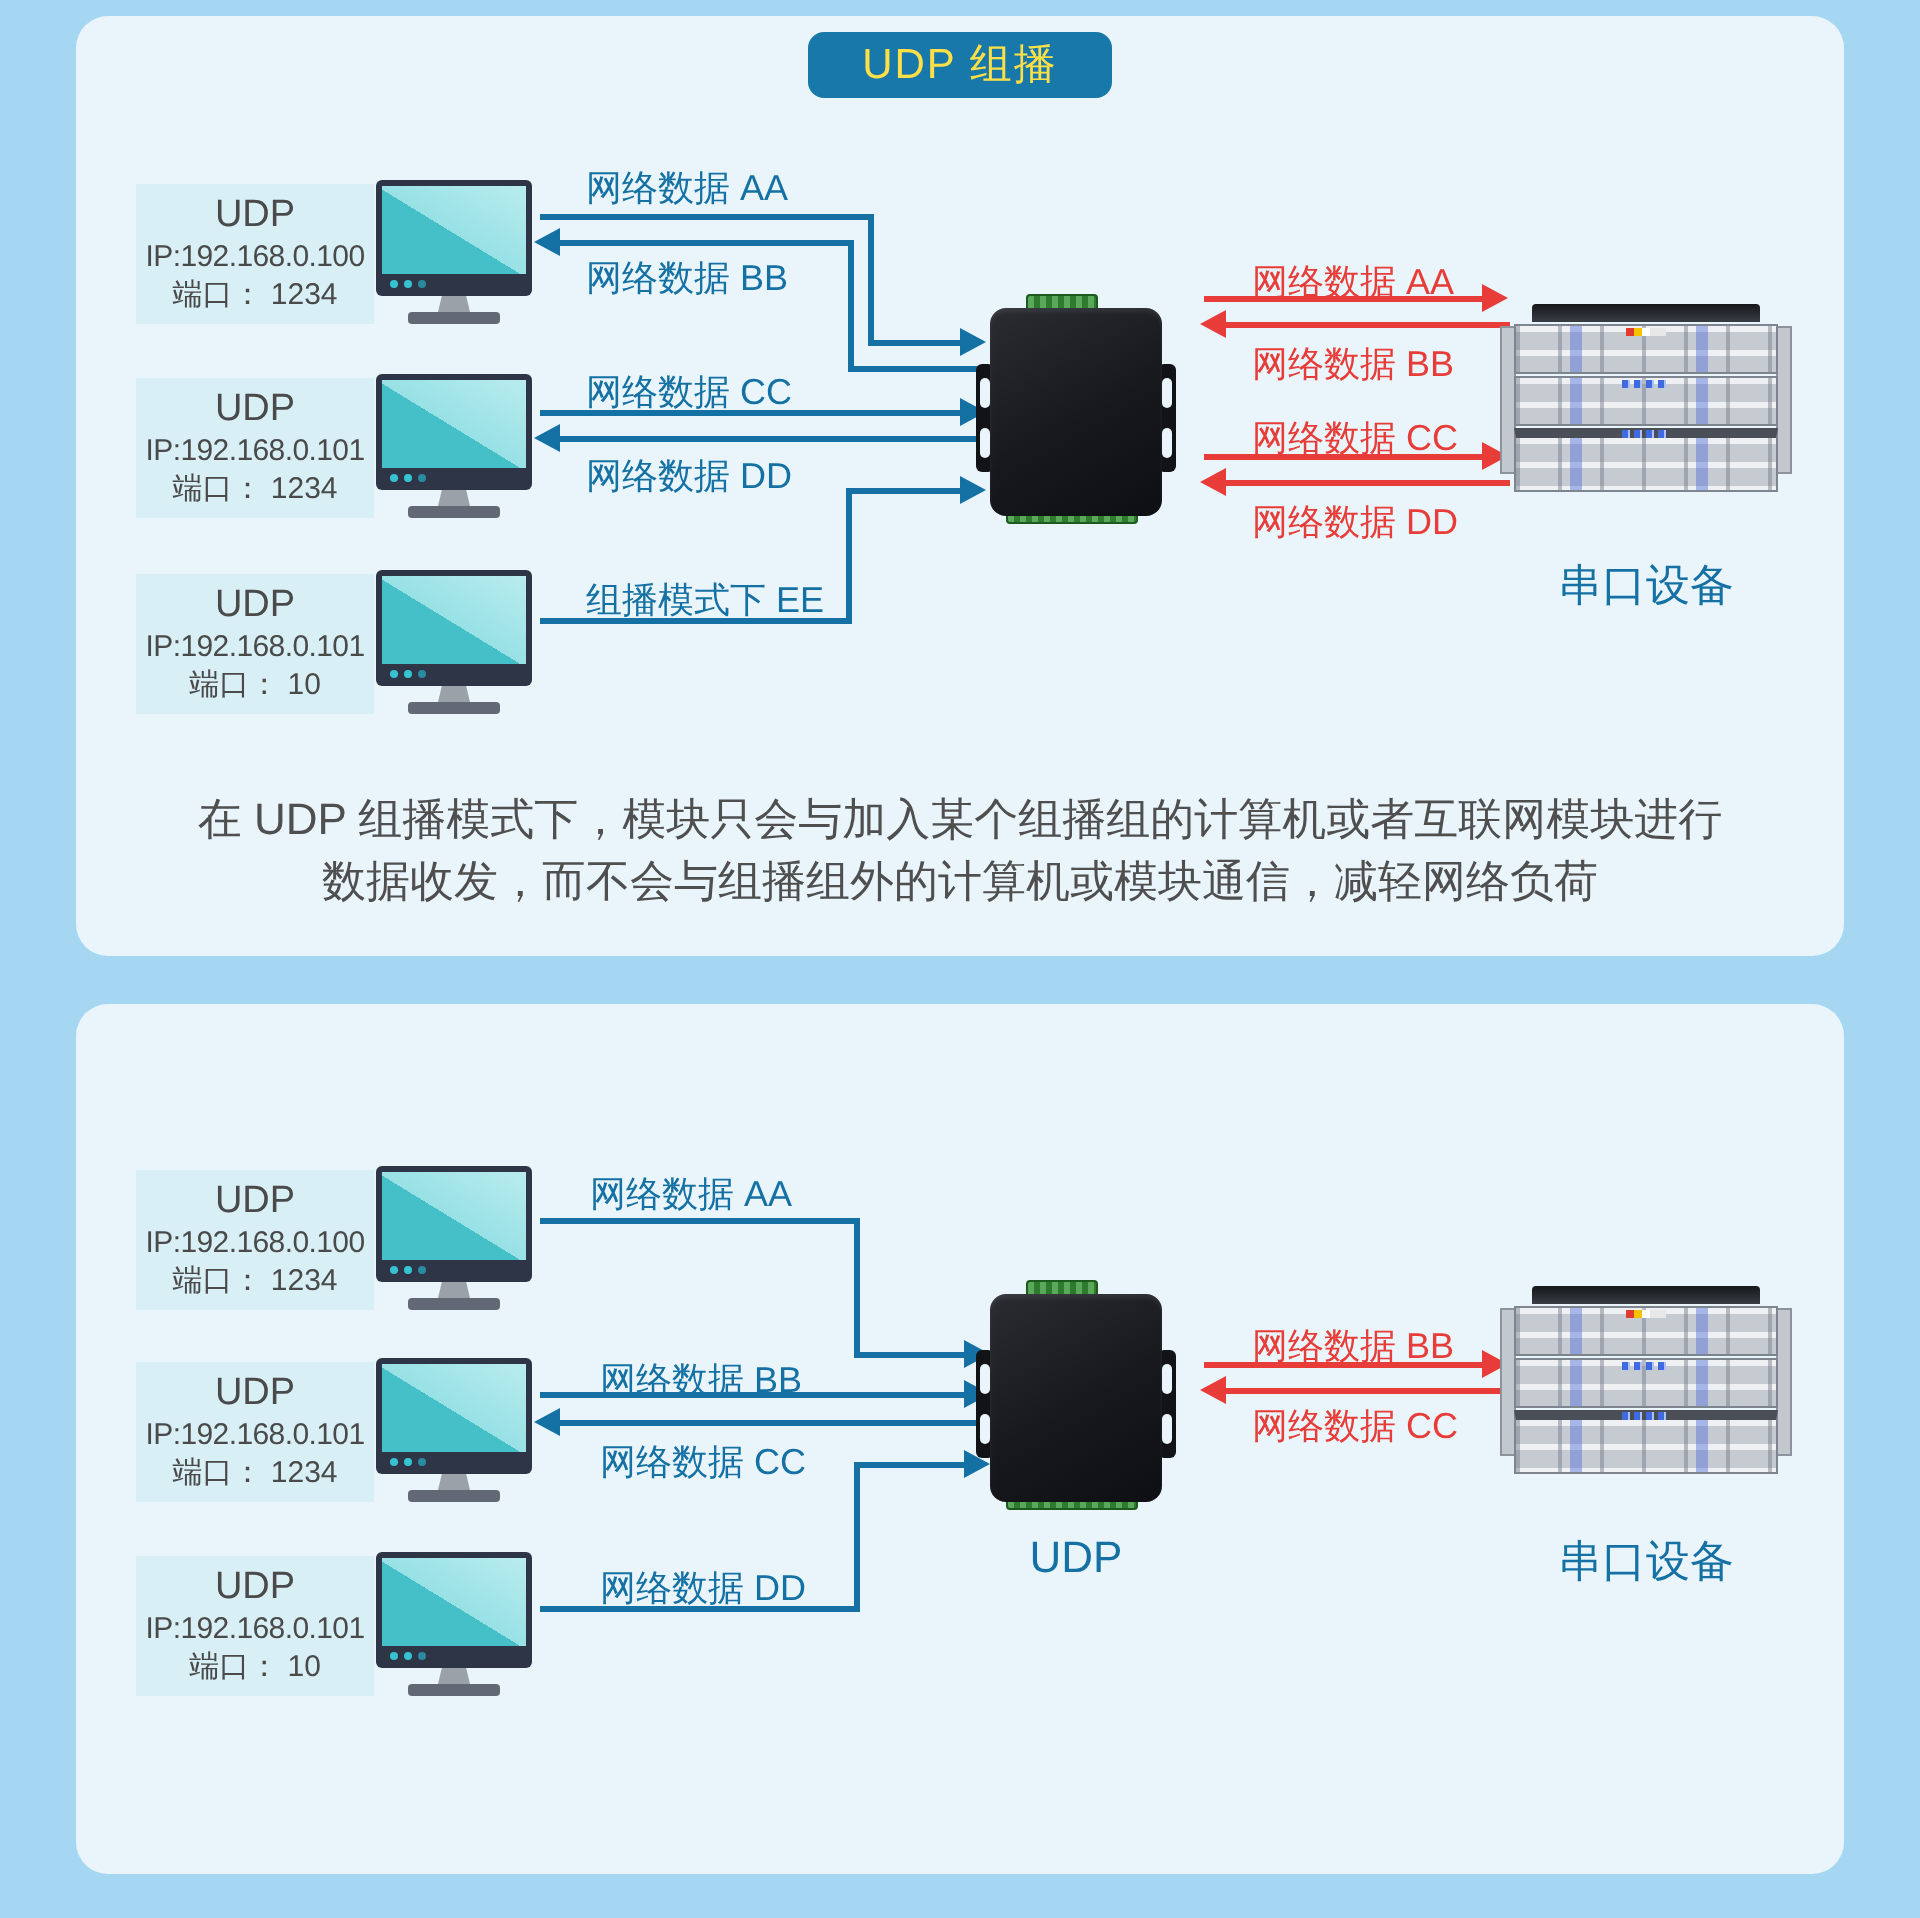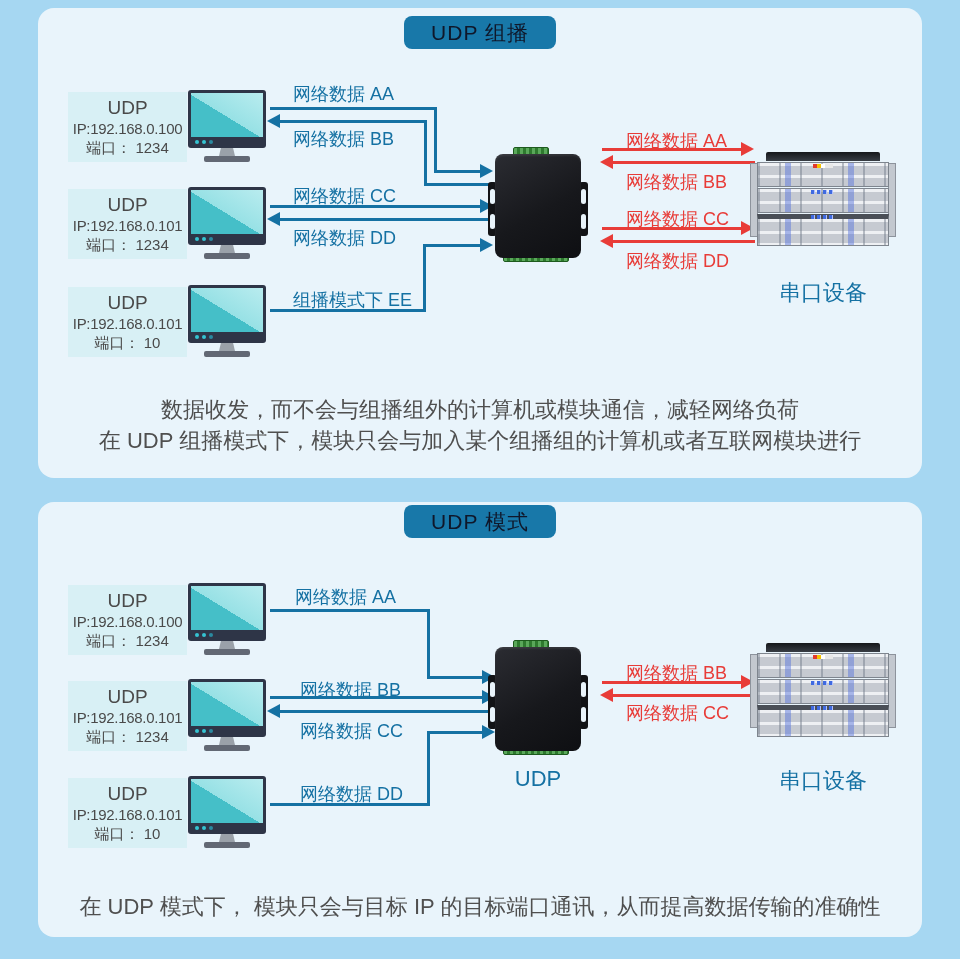--- a/index.html
+++ b/index.html
@@ -1,19 +1,19 @@
 <!DOCTYPE html>
 <html><head>
 <meta charset="utf-8">
 <style>
   html,body{margin:0;padding:0;}
   body{font-family:"Liberation Sans","DejaVu Sans",sans-serif;}
   .page{position:relative;width:960px;height:959px;background:#a6d7f2;overflow:hidden;}
   .panel{position:absolute;left:38px;width:884px;background:#e9f4fb;border-radius:16px;}
-  .sec-title{position:absolute;width:152px;height:33px;background:#1878a9;color:#0f172a;
+  .sec-title{position:absolute;width:152px;height:33px;background:#1878a9;color:#fde047;
     font-size:21px;line-height:33px;text-align:center;border-radius:8px;letter-spacing:1px;}
   
   .pc-box{position:absolute;width:119px;background:#d8f0f5;color:#4a4a4a;text-align:center;padding:4px 0 5px;}
   .pc-name{font-size:19px;line-height:23px;}
   .pc-ip{font-size:15px;line-height:19px;letter-spacing:-0.3px;}
   .pc-port{font-size:15px;line-height:19px;}
   .monitor{position:absolute;width:78px;height:72px;}
   .mon-frame{position:relative;width:78px;height:58px;background:#2e3547;border-radius:3px;
     padding:3px;box-sizing:border-box;}
   .mon-glass{width:100%;height:44px;background:linear-gradient(to top right,#45bfc8 48%,#97e1e5 48%,#b9ecef 100%);}
@@ -174,26 +174,25 @@
     <div class="rack-unit u2">
         <div class="leds"></div>
       </div>
     <div class="rack-unit u3">
         <div class="leds"></div>
       </div>
   </div>
   <div class="dev-label" style="left:771px;top:278px;width:104px;">串口设备</div>
 
   <div class="desc" style="left:38px;top:394px;">
+    <div>在 UDP 组播模式下，模块只会与加入某个组播组的计算机或者互联网模块进行</div>
     <div>数据收发，而不会与组播组外的计算机或模块通信，减轻网络负荷</div>
-    <div>在 UDP 组播模式下，模块只会与加入某个组播组的计算机或者互联网模块进行</div>
   </div>
 
   <div class="panel" style="top:502px;height:435px;"></div>
-  <div class="sec-title" style="left:404px;top:505px;">UDP 模式</div>
 
   <div class="pc-box" style="left:68px;top:585px;">
     <div class="pc-name">UDP</div>
     <div class="pc-ip">IP:192.168.0.100</div>
     <div class="pc-port">端口： 1234</div>
   </div>
   <div class="monitor" style="left:188px;top:583px;">
     <div class="mon-frame">
         <div class="mon-glass"></div>
         <div class="mon-dots"></div>
@@ -276,17 +275,14 @@
       </div>
     <div class="rack-unit u2">
         <div class="leds"></div>
       </div>
     <div class="rack-unit u3">
         <div class="leds"></div>
       </div>
   </div>
   <div class="dev-label" style="left:771px;top:766px;width:104px;">串口设备</div>
 
-  <div class="desc" style="left:38px;top:891px;">
-    <div>在 UDP 模式下， 模块只会与目标 IP 的目标端口通讯，从而提高数据传输的准确性</div>
-  </div>
 
 </div>
 
 </body></html>

